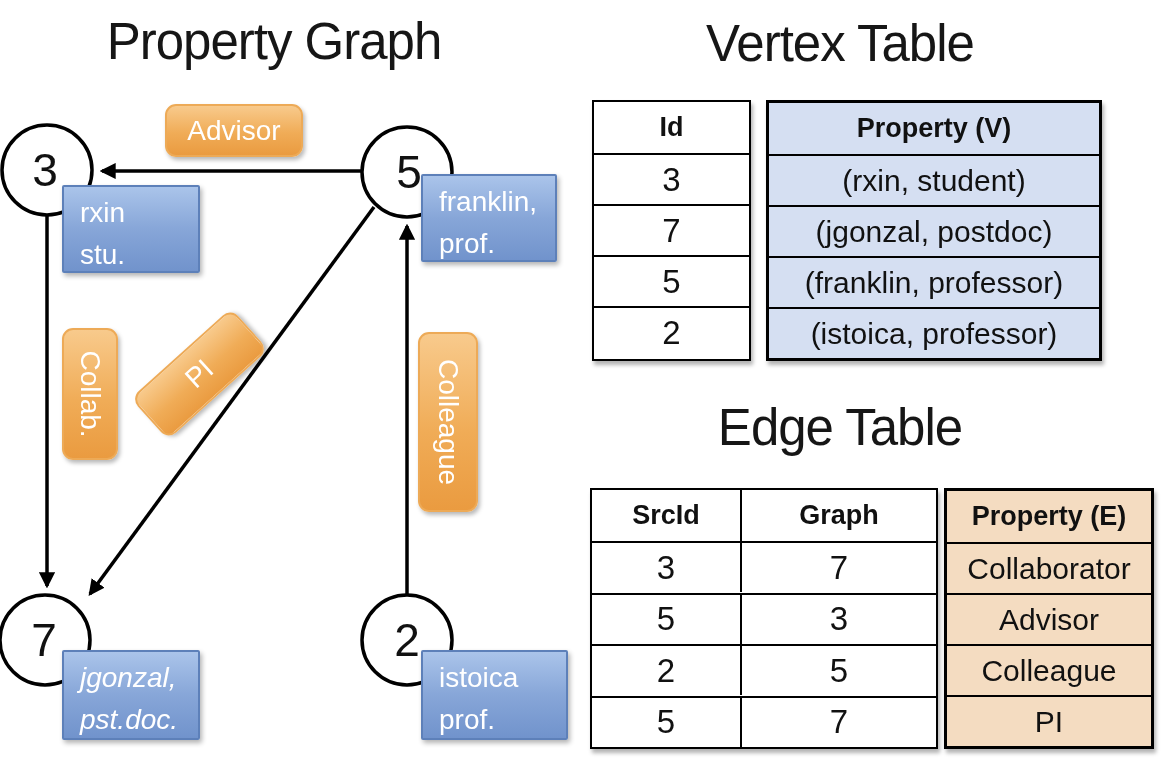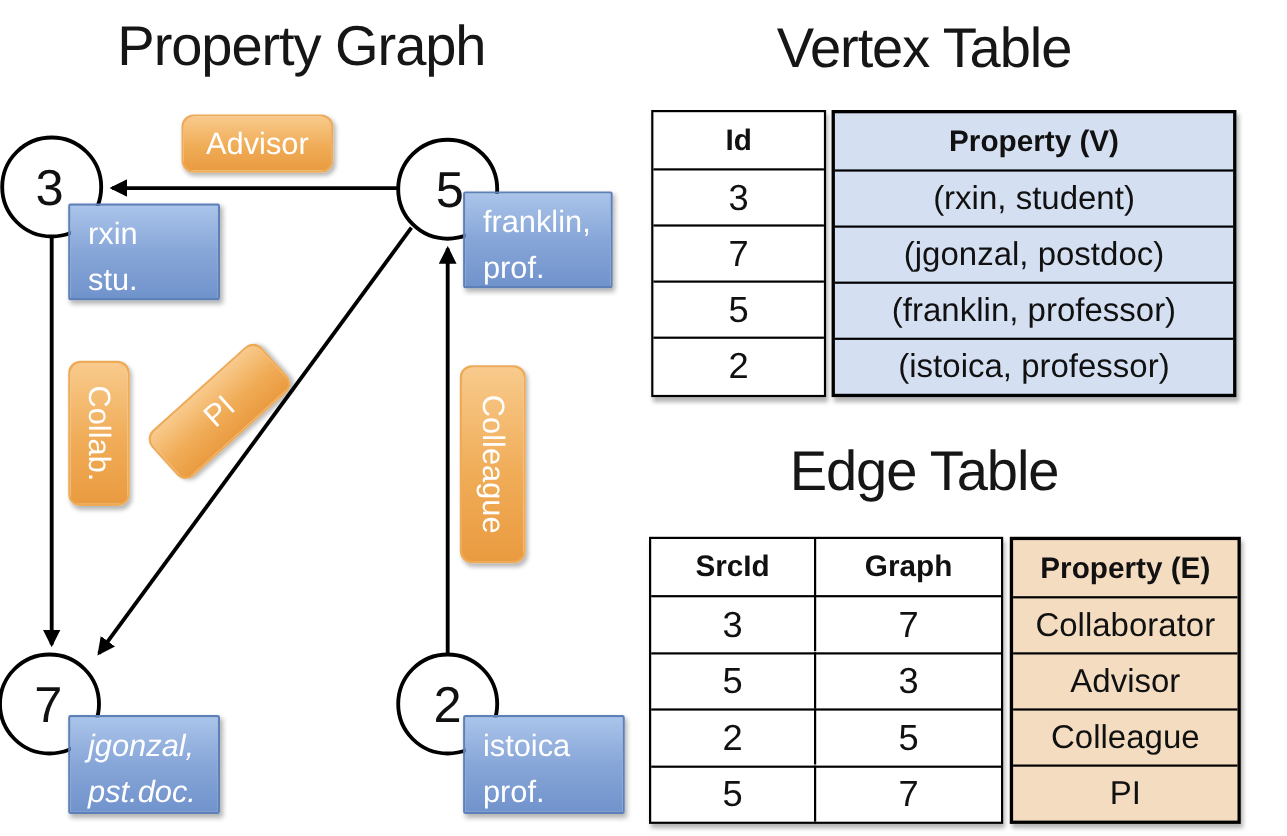--- a/index.html
+++ b/index.html
@@ -130,39 +130,39 @@
 <div class="vlabel" style="left:62px; top:650px; width:138px; height:90px;font-style:italic;">
   <div>jgonzal,</div>
   <div>pst.doc.</div>
 </div>
 
 <div class="vlabel" style="left:421px; top:650px; width:147px; height:90px;">
   <div>istoica</div>
   <div>prof.</div>
 </div>
 
-<div class="tblwrap" style="left:592px; top:100px; gap:5px;">
+<div class="tblwrap" style="left:592px; top:100px; gap:15px;">
   <div class="sub col" style="width:159px; border-width:2.5px;">
     <div class="cell hdr">Id</div>
     <div class="cell num">3</div>
     <div class="cell num">7</div>
     <div class="cell num">5</div>
     <div class="cell num">2</div>
   </div>
-  <div class="sub col bluebg" style="width:368px;">
+  <div class="sub col bluebg" style="width:336px;">
     <div class="cell hdr">Property (V)</div>
     <div class="cell">(rxin, student)</div>
     <div class="cell">(jgonzal, postdoc)</div>
     <div class="cell">(franklin, professor)</div>
     <div class="cell">(istoica, professor)</div>
   </div>
 </div>
 
 <div class="tblwrap" style="left:590px; top:488px; gap:6px;">
-  <div class="sub grid2" style="width:322px; grid-template-columns:148px 1fr; border-width:2.5px;">
+  <div class="sub grid2" style="width:348px; grid-template-columns:148px 1fr; border-width:2.5px;">
     <div class="cell hdr">SrcId</div>
     <div class="cell hdr">Graph</div>
     <div class="cell num">3</div>
     <div class="cell num">7</div>
     <div class="cell num">5</div>
     <div class="cell num">3</div>
     <div class="cell num">2</div>
     <div class="cell num">5</div>
     <div class="cell num">5</div>
     <div class="cell num">7</div>

